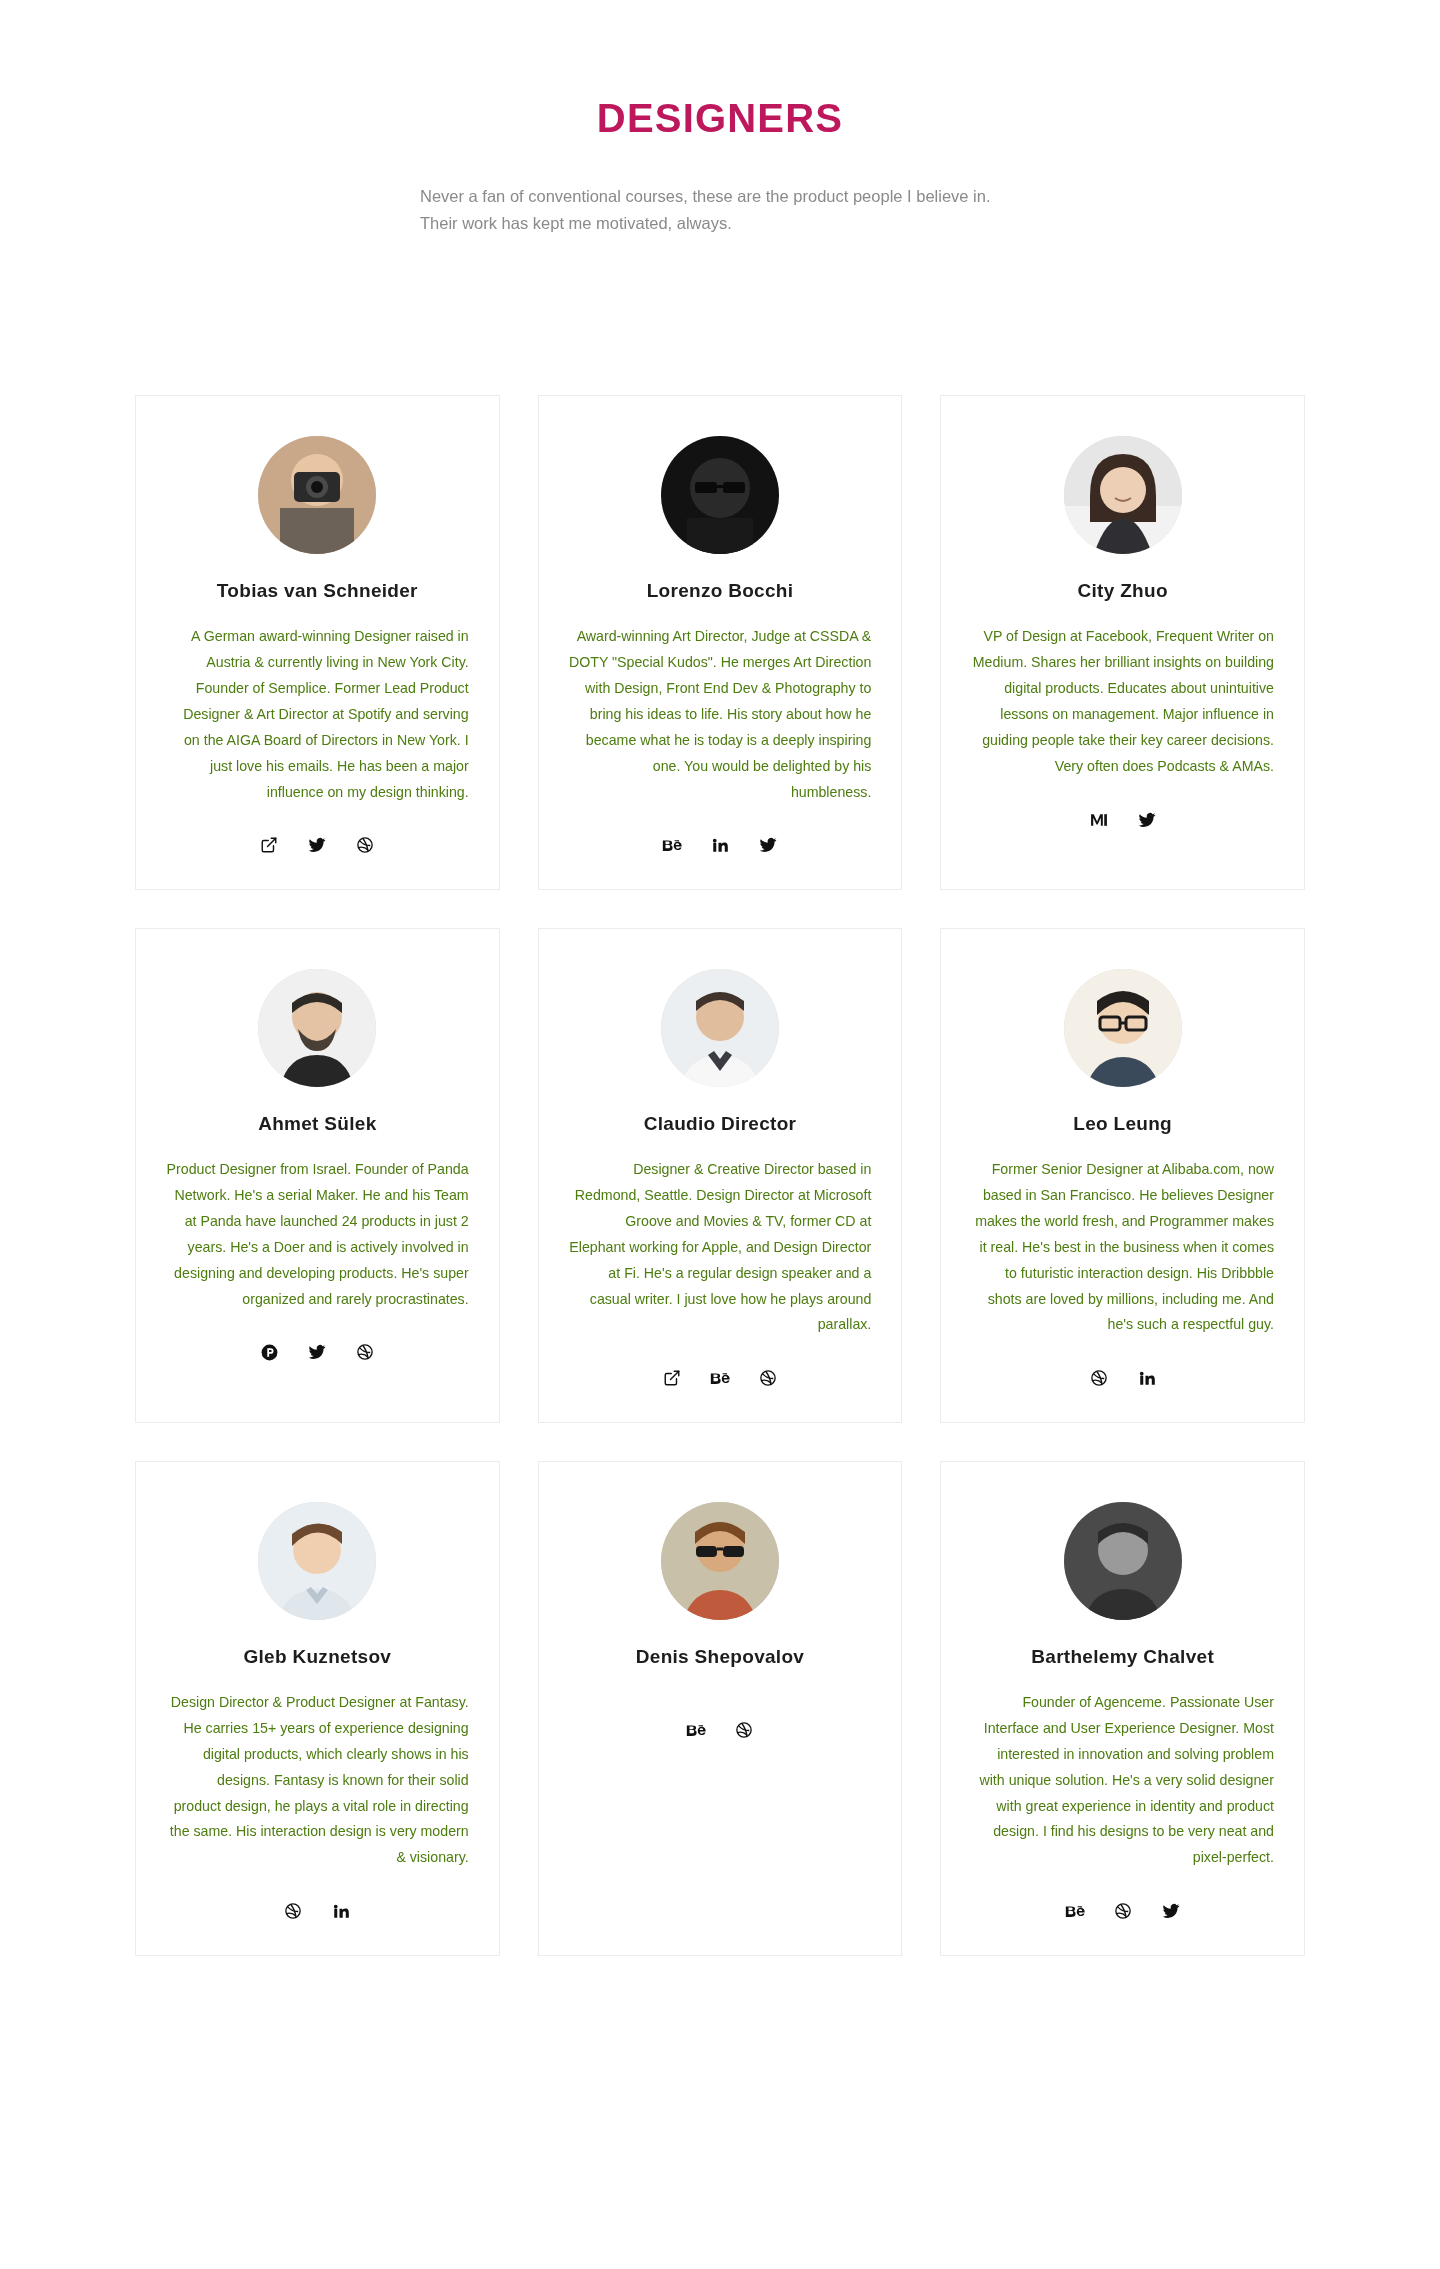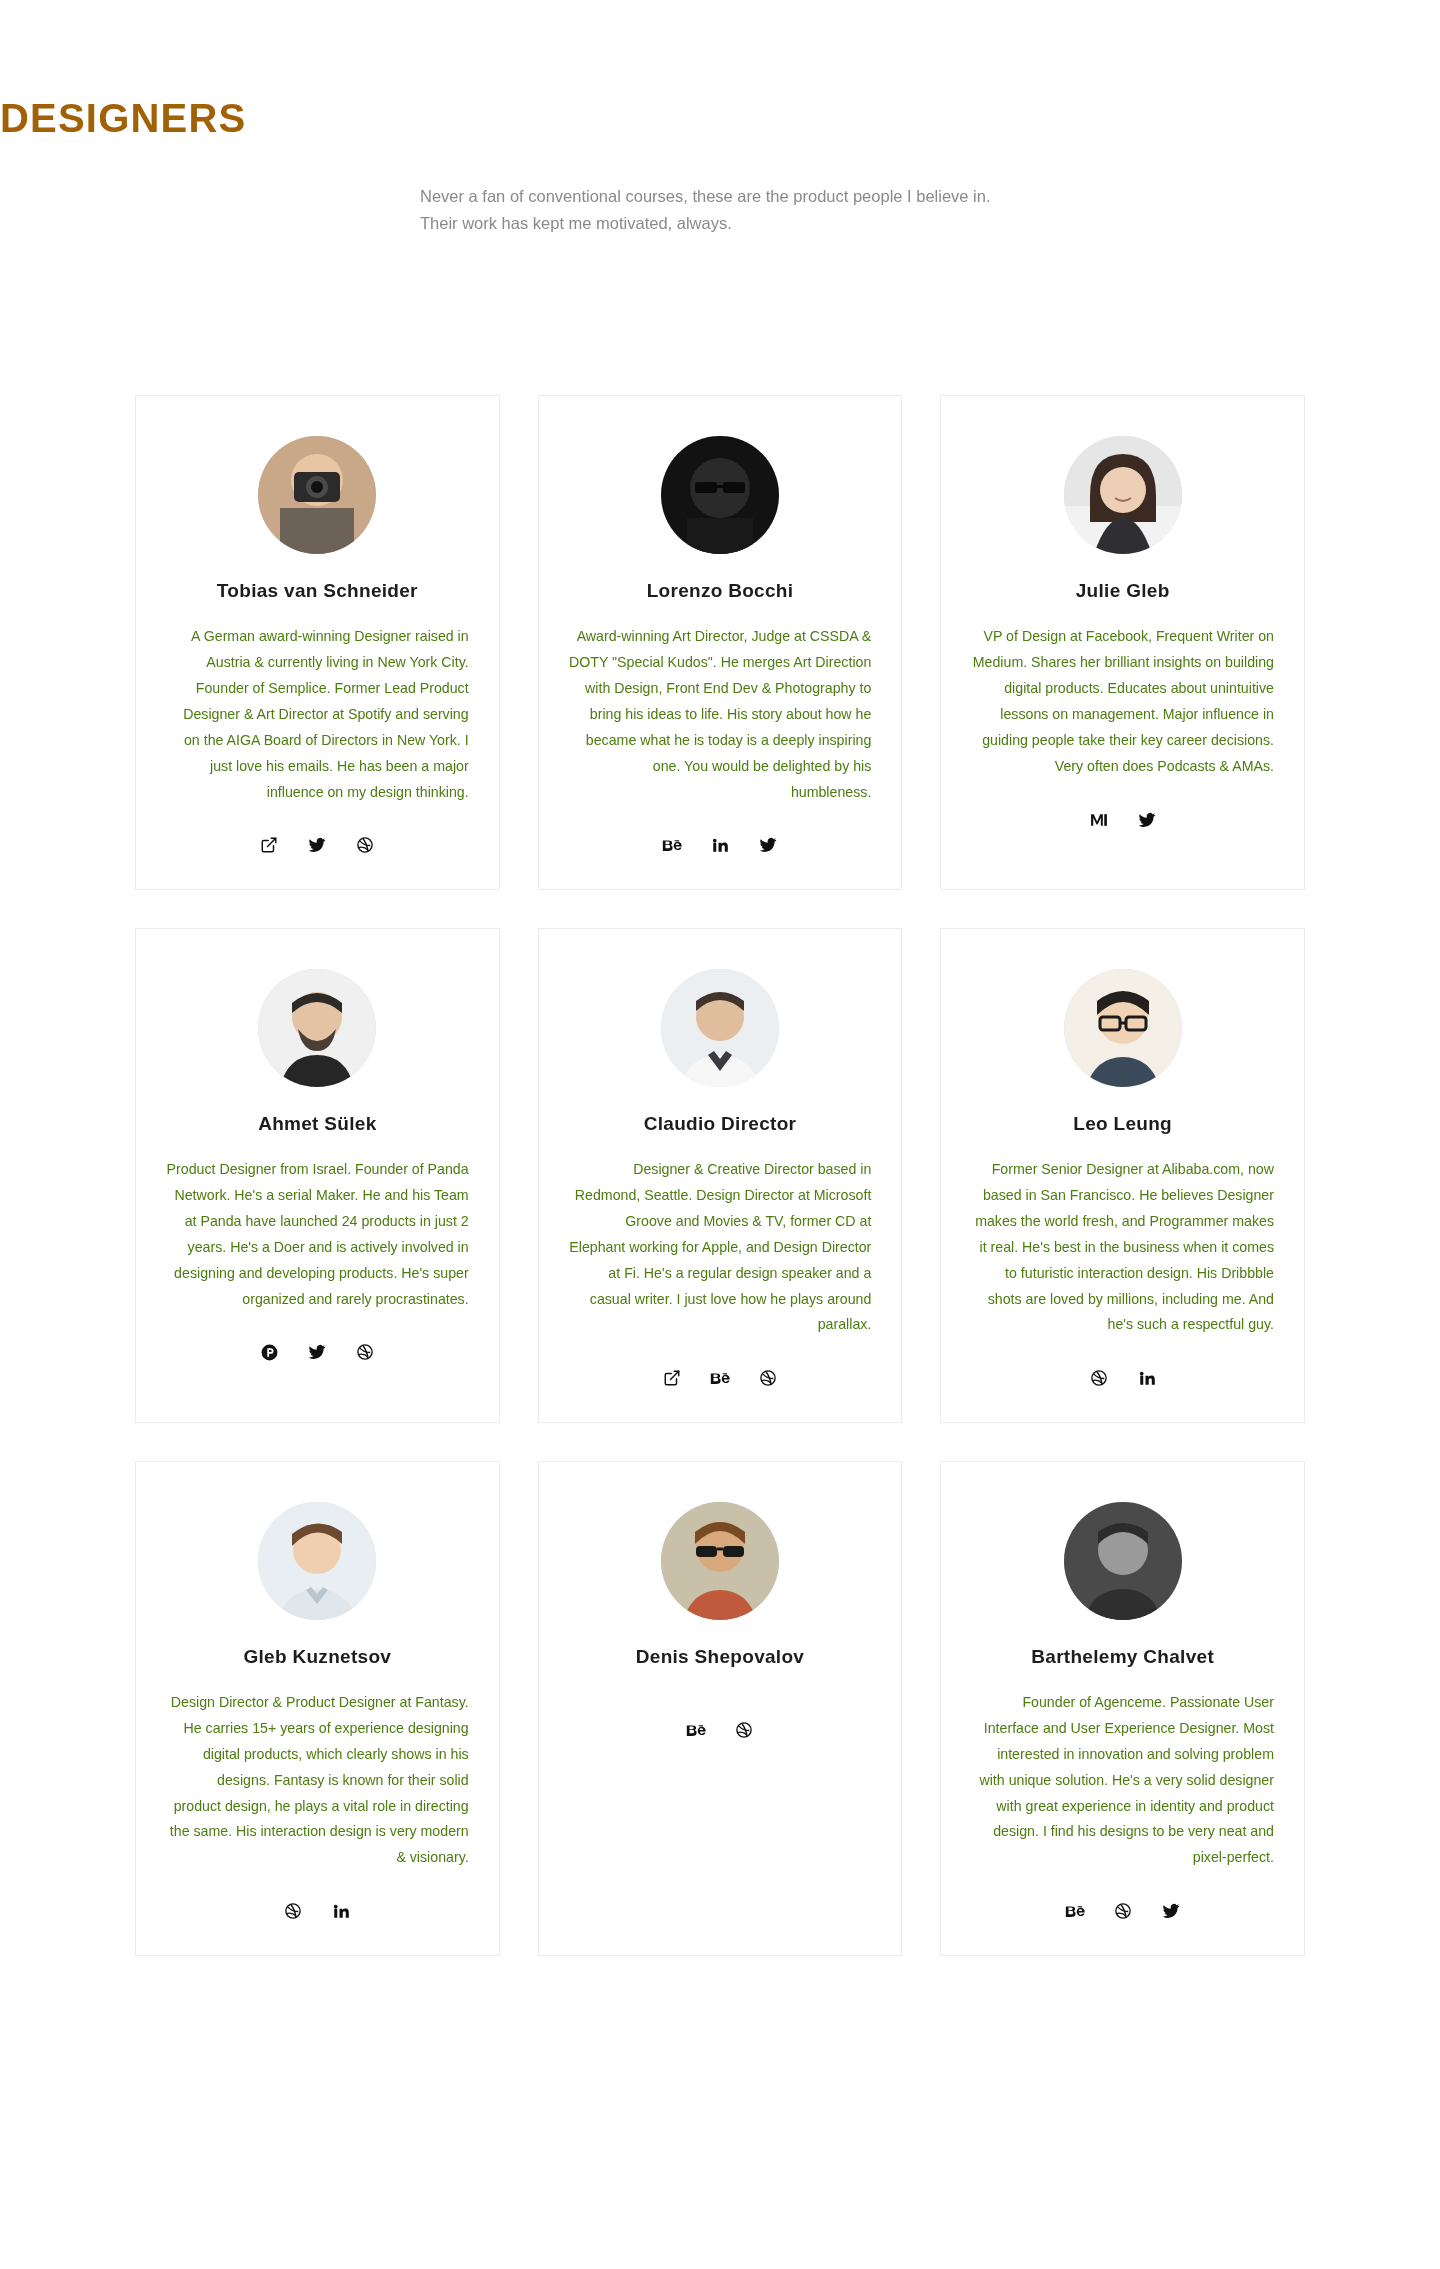--- a/index.html
+++ b/index.html
@@ -7,24 +7,25 @@
     width: 1440px;
     background: #ffffff;
     font-family: "Liberation Sans", sans-serif;
     -webkit-font-smoothing: antialiased;
   }
   body {
     min-height: 2269px;
     padding-top: 96px;
   }
   .page-title {
+    text-align: center;
     font-size: 40px;
     letter-spacing: 1.2px;
     font-weight: 700;
-    color: #a16207;
+    color: #be185d;
     margin-bottom: 42px;
   }
   .page-subtitle {
     text-align: left;
     font-size: 16.5px;
     line-height: 1.62;
     color: #8a8a8a;
     max-width: 600px;
     margin: 0 auto;
     font-weight: 400;
@@ -169,21 +170,21 @@
       <div class="avatar">
         <svg viewBox="0 0 118 118">
           <rect width="118" height="118" fill="#e6e6e6"></rect>
           <rect x="0" y="70" width="118" height="48" fill="#f2f2f2"></rect>
           <path d="M26 60 Q26 18 59 18 Q92 18 92 60 L92 86 L26 86 Z" fill="#3a2a22"></path>
           <circle cx="59" cy="54" r="23" fill="#eccfb4"></circle>
           <path d="M30 118 Q42 82 59 82 Q76 82 88 118 Z" fill="#2f2f33"></path>
           <path d="M51 62 q8 6 16 0" stroke="#9a6f55" stroke-width="2" fill="none"></path>
         </svg>
       </div>
-      <div class="name">Julie Gleb</div>
+      <div class="name">City Zhuo</div>
       <div class="bio">VP of Design at Facebook, Frequent Writer on Medium. Shares her brilliant insights on building digital products. Educates about unintuitive lessons on management. Major influence in guiding people take their key career decisions. Very often does Podcasts &amp; AMAs.</div>
       <div class="socials">
         <a class="social">
           <svg width="20" height="20" viewBox="0 0 24 24" fill="currentColor">
             <path d="M2.5 5h3.2l4 8.7L13.5 5h3.1v14h-2.4V9.3l-3.8 8.1h-1.4L5.1 9.3V19H2.5z"></path>
             <path d="M18.3 5h3.2v14h-3.2z"></path>
           </svg>
         </a>
         <a class="social">
           <svg width="18" height="18" viewBox="0 0 24 24" fill="currentColor">

